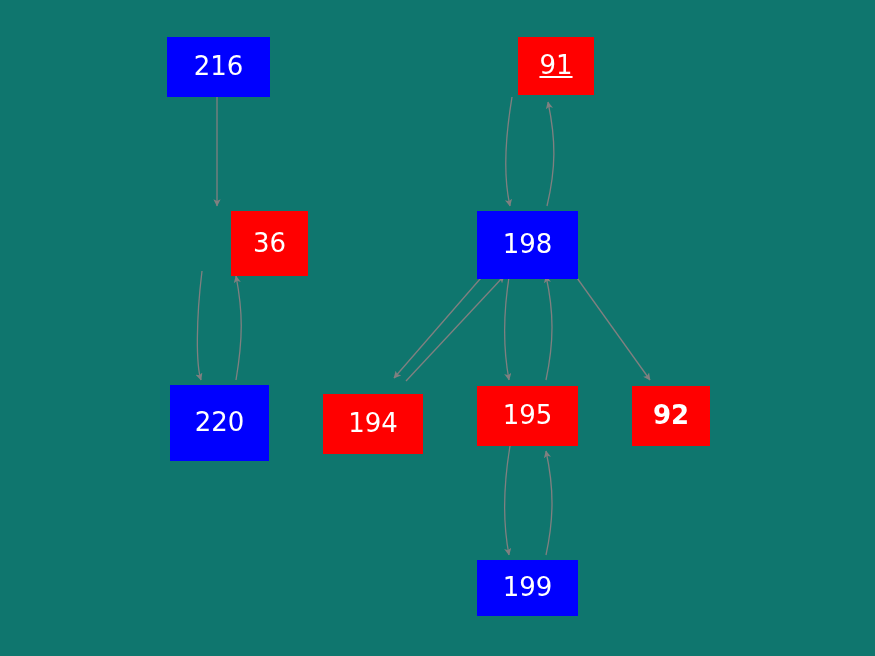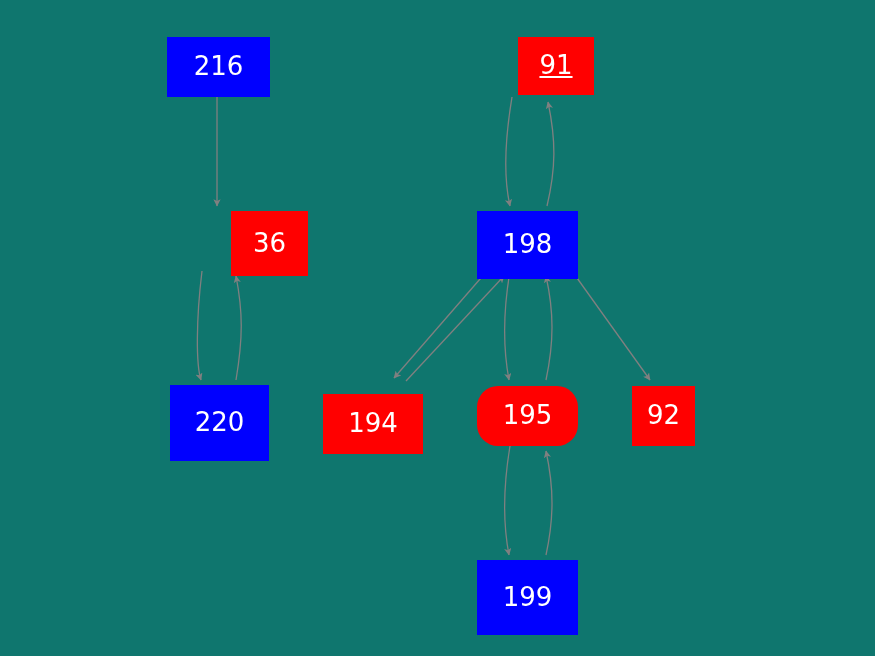--- a/index.html
+++ b/index.html
@@ -99,25 +99,25 @@
   </div>
 
   <div class="node node-blue" style="left:477px; top:211px; width:101px; height:68px;">
     <span class="node-label">198</span>
   </div>
 
   <div class="node node-red" style="left:323px; top:386px; width:100px; height:60px;margin-top:8px;">
     <span class="node-label">194</span>
   </div>
 
-  <div class="node node-red" style="left:477px; top:386px; width:101px; height:60px;border-radius:21px;">
+  <div class="node node-red" style="left:477px; top:386px; width:101px; height:60px;">
     <span class="node-label">195</span>
   </div>
 
-  <div class="node node-red" style="left:632px; top:386px; width:63px; height:60px;">
+  <div class="node node-red" style="left:632px; top:386px; width:78px; height:60px;font-weight:bold;">
     <span class="node-label">92</span>
   </div>
 
-  <div class="node node-blue" style="left:477px; top:560px; width:101px; height:75px;">
+  <div class="node node-blue" style="left:477px; top:560px; width:101px; height:56px;">
     <span class="node-label">199</span>
   </div>
 
 </div>
 
 </body></html>

